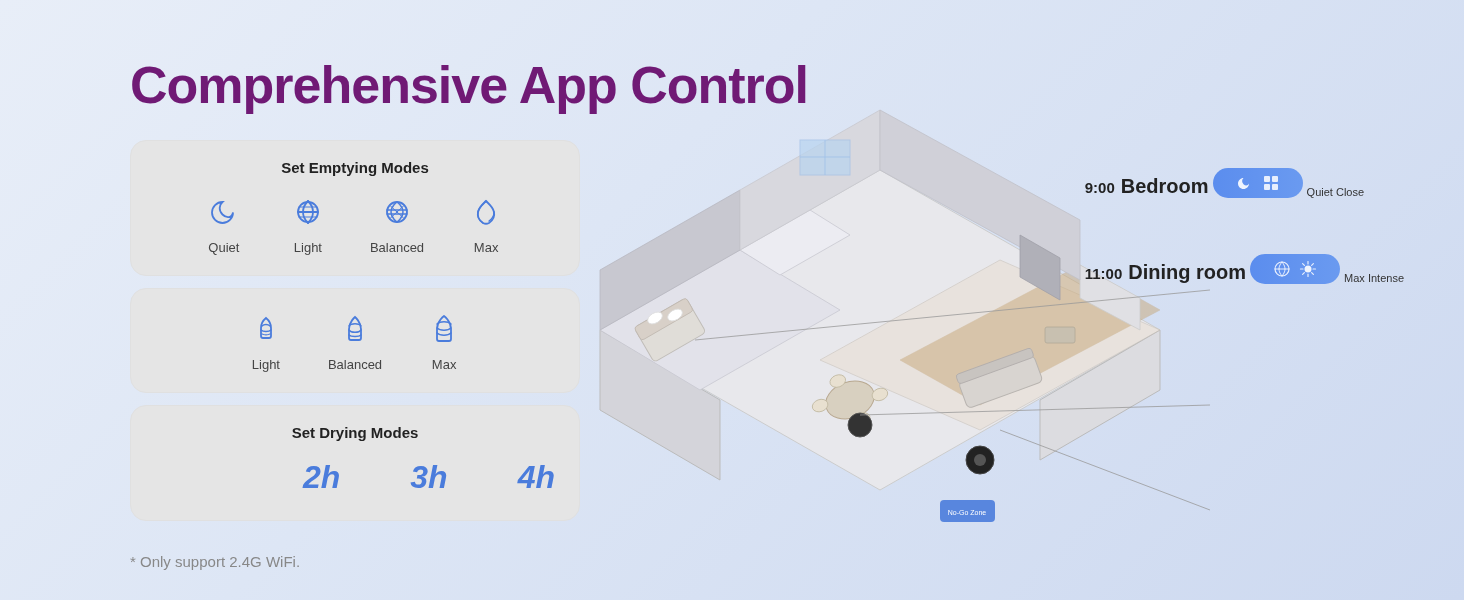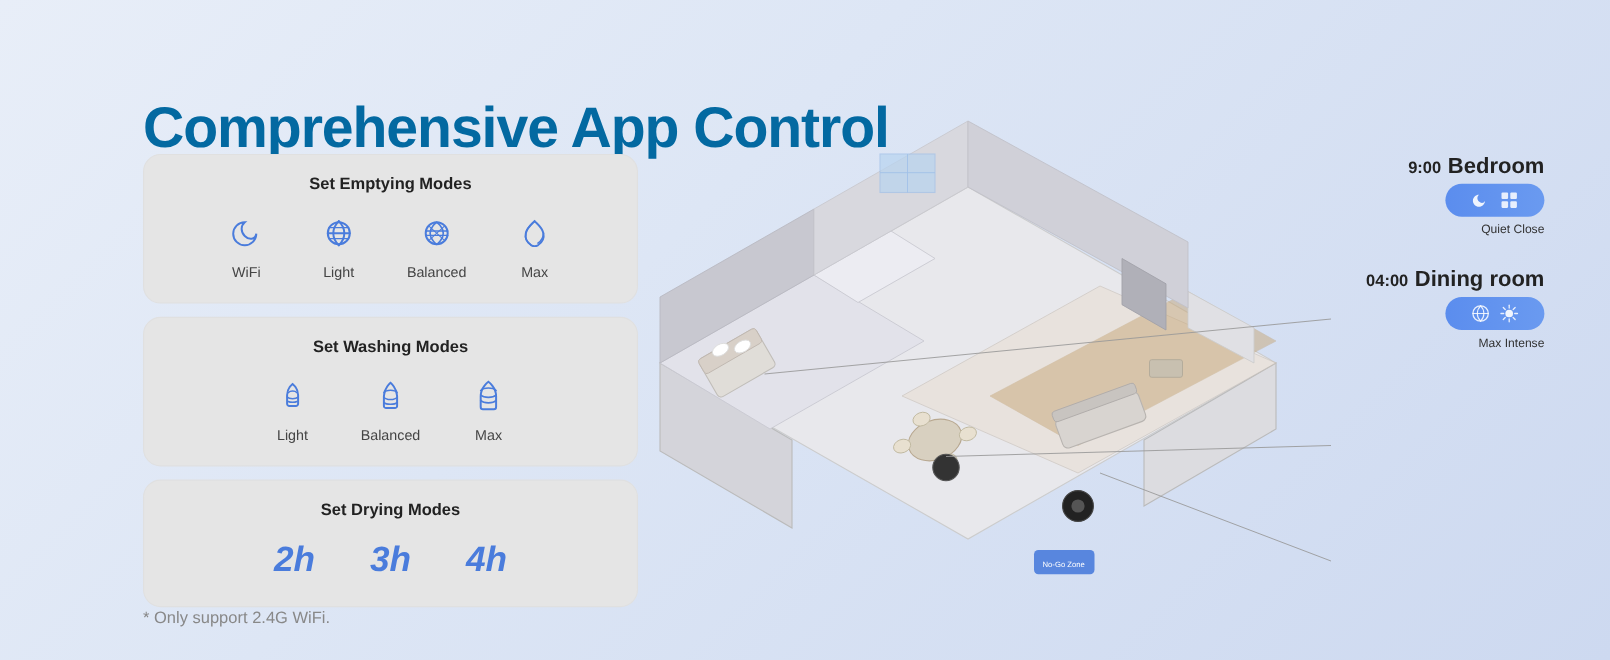--- a/index.html
+++ b/index.html
@@ -11,23 +11,22 @@
       overflow: hidden;
       position: relative;
     }
 
     .main-title {
       position: absolute;
       top: 55px;
       left: 130px;
       font-size: 52px;
       font-weight: 800;
-      color: #0369a1;
+      color: #701a75;
       letter-spacing: -1px;
-      margin-top: 32px;
     }
 
     .left-panel {
       position: absolute;
       top: 140px;
       left: 130px;
       width: 450px;
       display: flex;
       flex-direction: column;
       gap: 12px;
@@ -71,22 +70,22 @@
     }
 
     .mode-label {
       font-size: 13px;
       color: #444;
       font-weight: 400;
     }
 
     .drying-times {
       display: flex;
-      justify-content: center;
-      gap: 50px;
+      justify-content: flex-end;
+      gap: 70px;
       padding: 4px 0;
     }
 
     .drying-time {
       font-size: 32px;
       font-weight: 700;
       color: #4a7cdc;
       font-style: italic;
     }
 
@@ -103,23 +102,24 @@
       position: absolute;
       top: 140px;
       right: 60px;
       display: flex;
       flex-direction: column;
       gap: 28px;
     }
 
     .annotation-item {
       display: flex;
-      flex-direction: column;
+      flex-direction: row;
       align-items: flex-end;
       gap: 4px;
+      margin-top: 28px;
     }
 
     .annotation-time-room {
       display: flex;
       align-items: baseline;
       gap: 6px;
       justify-content: flex-end;
     }
 
     .annotation-time {
@@ -171,21 +171,21 @@
   <div class="mode-card">
     <div class="mode-card-title">Set Emptying Modes</div>
     <div class="mode-icons-row">
 
       <div class="mode-item">
         <div class="mode-icon">
           <svg width="38" height="38" viewBox="0 0 38 38" fill="none">
             <path d="M28 19.5C28 25.299 23.299 30 17.5 30C11.701 30 7 25.299 7 19.5C7 13.701 11.701 9 17.5 9C14 12 13.5 17.5 17.5 21.5C21.5 25.5 27 25 28 19.5Z" stroke="#4a7cdc" stroke-width="1.8" fill="none"></path>
           </svg>
         </div>
-        <span class="mode-label">WiFi</span>
+        <span class="mode-label">Quiet</span>
       </div>
 
       <div class="mode-item">
         <div class="mode-icon">
           <svg width="38" height="38" viewBox="0 0 38 38" fill="none">
             <path d="M19 8C19 8 24 13 24 19C24 25 19 30 19 30" stroke="#4a7cdc" stroke-width="1.8" fill="none" stroke-linecap="round"></path>
             <path d="M19 8C19 8 14 13 14 19C14 25 19 30 19 30" stroke="#4a7cdc" stroke-width="1.8" fill="none" stroke-linecap="round"></path>
             <circle cx="19" cy="19" r="10" stroke="#4a7cdc" stroke-width="1.8" fill="none"></circle>
             <path d="M9 19H29" stroke="#4a7cdc" stroke-width="1.8" stroke-linecap="round"></path>
             <path d="M10 14H28" stroke="#4a7cdc" stroke-width="1.2" stroke-linecap="round"></path>
@@ -216,21 +216,20 @@
             <path d="M19 8C16 11 12 14 11 19C10 24 13 28 16 30" stroke="#4a7cdc" stroke-width="1.4" fill="none" stroke-linecap="round"></path>
             <path d="M27 19C27 22 25 26 22 28" stroke="#4a7cdc" stroke-width="1.4" fill="none" stroke-linecap="round"></path>
           </svg>
         </div>
         <span class="mode-label">Max</span>
       </div>
     </div>
   </div>
 
   <div class="mode-card">
-    <div class="mode-card-title">Set Washing Modes</div>
     <div class="mode-icons-row">
 
       <div class="mode-item">
         <div class="mode-icon">
           <svg width="42" height="42" viewBox="0 0 42 42" fill="none">
             <path d="M21 10 C21 10 26 14 26 20 L26 28 C26 29 25 30 24 30 L18 30 C17 30 16 29 16 28 L16 20 C16 14 21 10 21 10Z" stroke="#4a7cdc" stroke-width="1.8" fill="none"></path>
             <path d="M16 22 C18 24 24 24 26 22" stroke="#4a7cdc" stroke-width="1.3" fill="none" stroke-linecap="round"></path>
             <path d="M17 26 C19 27 23 27 25 26" stroke="#4a7cdc" stroke-width="1.3" fill="none" stroke-linecap="round"></path>
             <path d="M17 18 C19 16 23 16 25 18" stroke="#4a7cdc" stroke-width="1.3" fill="none" stroke-linecap="round"></path>
           </svg>
@@ -368,21 +367,21 @@
         <rect x="10" y="2" width="6" height="6" rx="1" fill="white" opacity="0.85"></rect>
         <rect x="2" y="10" width="6" height="6" rx="1" fill="white" opacity="0.85"></rect>
         <rect x="10" y="10" width="6" height="6" rx="1" fill="white" opacity="0.85"></rect>
       </svg>
     </div>
     <div class="annotation-desc">Quiet Close</div>
   </div>
 
   <div class="annotation-item">
     <div class="annotation-time-room">
-      <span class="annotation-time">04:00</span>
+      <span class="annotation-time">11:00</span>
       <span class="annotation-room">Dining room</span>
     </div>
     <div class="annotation-pill">
 
       <svg width="18" height="18" viewBox="0 0 18 18" fill="none">
         <circle cx="9" cy="9" r="7" stroke="white" stroke-width="1.2" fill="none" opacity="0.85"></circle>
         <path d="M9 2C9 2 12 5 12 9C12 13 9 16 9 16" stroke="white" stroke-width="1" fill="none" opacity="0.85" stroke-linecap="round"></path>
         <path d="M9 2C9 2 6 5 6 9C6 13 9 16 9 16" stroke="white" stroke-width="1" fill="none" opacity="0.85" stroke-linecap="round"></path>
         <line x1="2" y1="9" x2="16" y2="9" stroke="white" stroke-width="1" opacity="0.85" stroke-linecap="round"></line>
       </svg>

